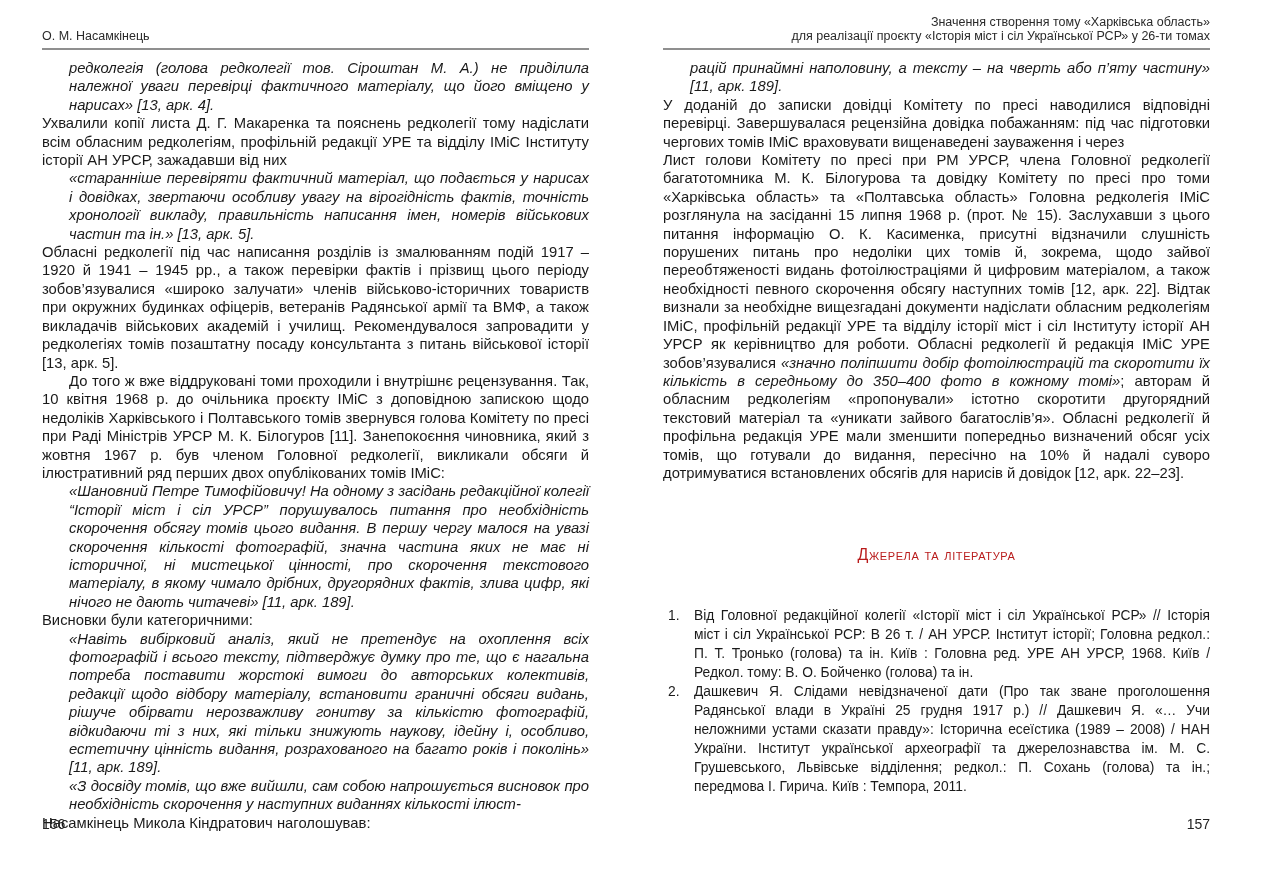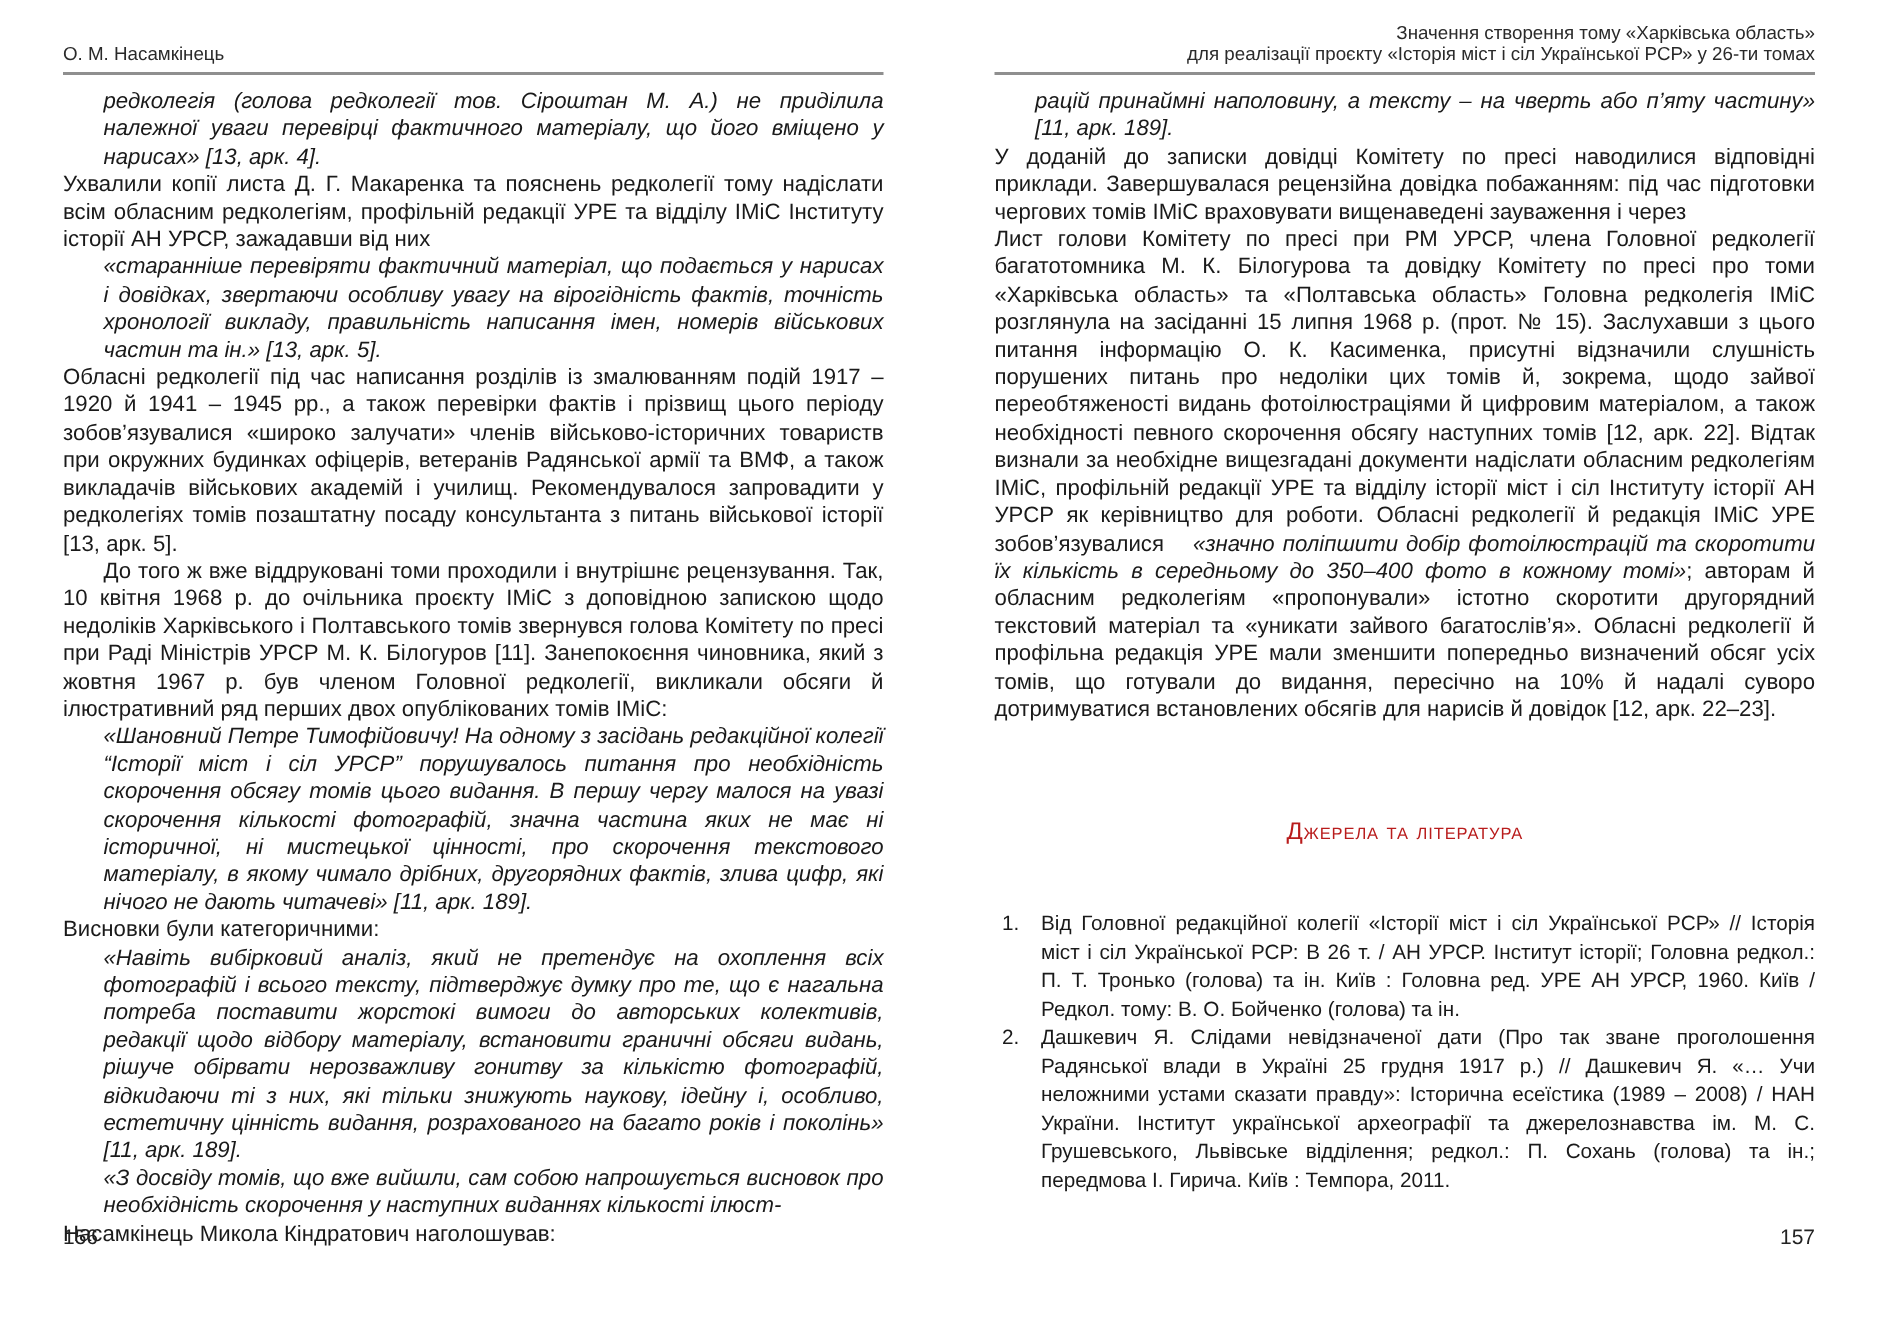--- a/index.html
+++ b/index.html
@@ -17,21 +17,21 @@
     border-bottom:2px solid var(--rule,#8f8f8f);padding-bottom:5px;box-sizing:border-box;
   }
   .page-header.right{text-align:right;}
   .body-text-block{
     margin-top:9px;font-size:14.8px;line-height:18.4px;text-align:justify;
     hyphens:auto;-webkit-hyphens:auto;
   }
   .para{margin:0;}
   .para.quote{font-style:italic;margin-left:27px;}
   .para.indent{text-indent:27px;}
-  .it{font-style:italic;margin-left:14px;}
+  .it{font-style:italic;}
   .sources-heading{
     margin-top:64px;text-align:center;font-variant:small-caps;
     font-size:16px;letter-spacing:0.6px;color:#b91c1c;
   }
   .sources-list{
     margin:42px 0 0 0;padding:0;list-style:none;counter-reset:src;
     font-size:13.8px;line-height:19px;text-align:justify;
   }
   .sources-list li{
     counter-increment:src;position:relative;padding-left:31px;margin:0;
@@ -67,22 +67,22 @@
   <div class="page-number left">156</div>
 </div>
 
 <div class="page page-right">
   <div class="page-header right">
     <span>Значення створення тому «Харківська область»</span>
     <span>для реалізації проєкту «Історія міст і сіл Української РСР» у 26-ти томах</span>
   </div>
   <div class="body-text-block">
       <p class="para quote">рацій принаймні наполовину, а тексту – на чверть або п’яту частину» [11, арк. 189].</p>
-      <p class="para body">У доданій до записки довідці Комітету по пресі наводилися відповідні приклади. Завершувалася рецензійна довідка побажанням: під час підготовки чергових томів ІМіС враховувати вищенаведені зауваження і через</p>
+      <p class="para body">У доданій до записки довідці Комітету по пресі наводилися відповідні перевірці. Завершувалася рецензійна довідка побажанням: під час підготовки чергових томів ІМіС враховувати вищенаведені зауваження і через</p>
       <p class="para body"><span>Лист голови Комітету по пресі при РМ УРСР, члена Головної редколегії багатотомника М. К. Білогурова та довідку Комітету по пресі про томи «Харківська область» та «Полтавська область» Головна редколегія ІМіС розглянула на засіданні 15 липня 1968 р. (прот. № 15). Заслухавши з цього питання інформацію О. К. Касименка, присутні відзначили слушність порушених питань про недоліки цих томів й, зокрема, щодо зайвої переобтяженості видань фотоілюстраціями й цифровим матеріалом, а також необхідності певного скорочення обсягу наступних томів [12, арк. 22]. Відтак визнали за необхідне вищезгадані документи надіслати обласним редколегіям ІМіС, профільній редакції УРЕ та відділу історії міст і сіл Інституту історії АН УРСР як керівництво для роботи. Обласні редколегії й редакція ІМіС УРЕ зобов’язувалися </span><span class="it">«значно поліпшити добір фотоілюстрацій та скоротити їх кількість в середньому до 350–400 фото в кожному томі»</span><span>; авторам й обласним редколегіям «пропонували» істотно скоротити другорядний текстовий матеріал та «уникати зайвого багатослів’я». Обласні редколегії й профільна редакція УРЕ мали зменшити попередньо визначений обсяг усіх томів, що готували до видання, пересічно на 10% й надалі суворо дотримуватися встановлених обсягів для нарисів й довідок [12, арк. 22–23].</span></p>
     </div>
   <div class="sources-heading">Джерела та література</div>
   <ol class="sources-list">
-      <li>Від Головної редакційної колегії «Історії міст і сіл Української РСР» // Історія міст і сіл Української РСР: В 26 т. / АН УРСР. Інститут історії; Головна редкол.: П. Т. Тронько (голова) та ін. Київ : Головна ред. УРЕ АН УРСР, 1960. Київ / Редкол. тому: В. О. Бойченко (голова) та ін.</li>
+      <li>Від Головної редакційної колегії «Історії міст і сіл Української РСР» // Історія міст і сіл Української РСР: В 26 т. / АН УРСР. Інститут історії; Головна редкол.: П. Т. Тронько (голова) та ін. Київ : Головна ред. УРЕ АН УРСР, 1968. Київ / Редкол. тому: В. О. Бойченко (голова) та ін.</li>
       <li>Дашкевич Я. Слідами невідзначеної дати (Про так зване проголошення Радянської влади в Україні 25 грудня 1917 р.) // Дашкевич Я. «… Учи неложними устами сказати правду»: Історична есеїстика (1989 – 2008) / НАН України. Інститут української археографії та джерелознавства ім. М. С. Грушевського, Львівське відділення; редкол.: П. Сохань (голова) та ін.; передмова І. Гирича. Київ : Темпора, 2011.</li>
     </ol>
   <div class="page-number right">157</div>
 </div>
 
 </body></html>

